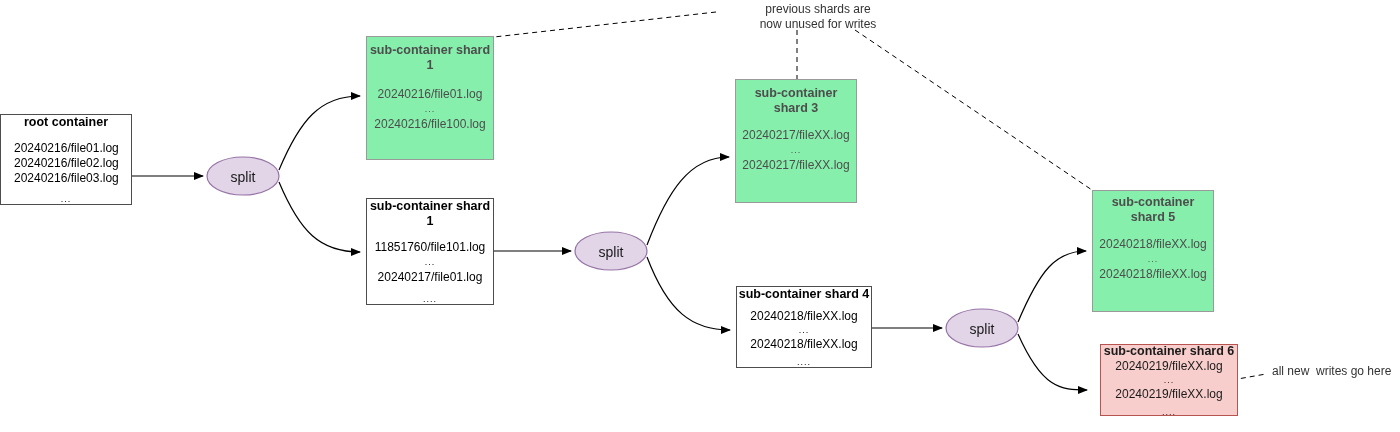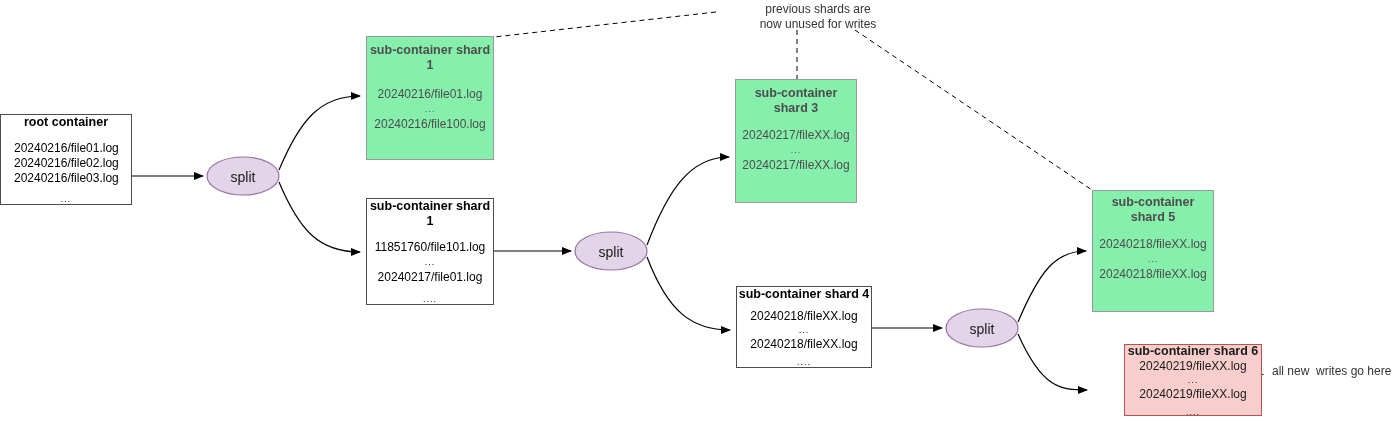--- a/index.html
+++ b/index.html
@@ -191,21 +191,21 @@
 
   <div class="node-box style-gray" style="left:1092px; top:190px; width:122px; height:122px;">
     <div class="title">sub-container shard 5</div>
     <div style="height:12px;"></div>
     <div class="line">20240218/fileXX.log</div>
     <div class="dots" style="margin:3px 0;">...</div>
     <div class="line">20240218/fileXX.log</div>
     <div style="height:26px;"></div>
   </div>
 
-  <div class="node-box style-pink" style="left:1124px; top:344px; width:138px; height:72px;">
+  <div class="node-box style-pink" style="left:1100px; top:344px; width:138px; height:72px;">
     <div class="title">sub-container shard 6</div>
     <div style="height:8px;"></div>
     <div class="line">20240219/fileXX.log</div>
     <div class="dots" style="margin:2px 0;">...</div>
     <div class="line">20240219/fileXX.log</div>
     <div class="dots" style="margin-top:6px;">....</div>
   </div>
 
   <div class="annotation" style="left:718px; top:2px; width:200px;">previous shards are
 now unused for writes</div>

